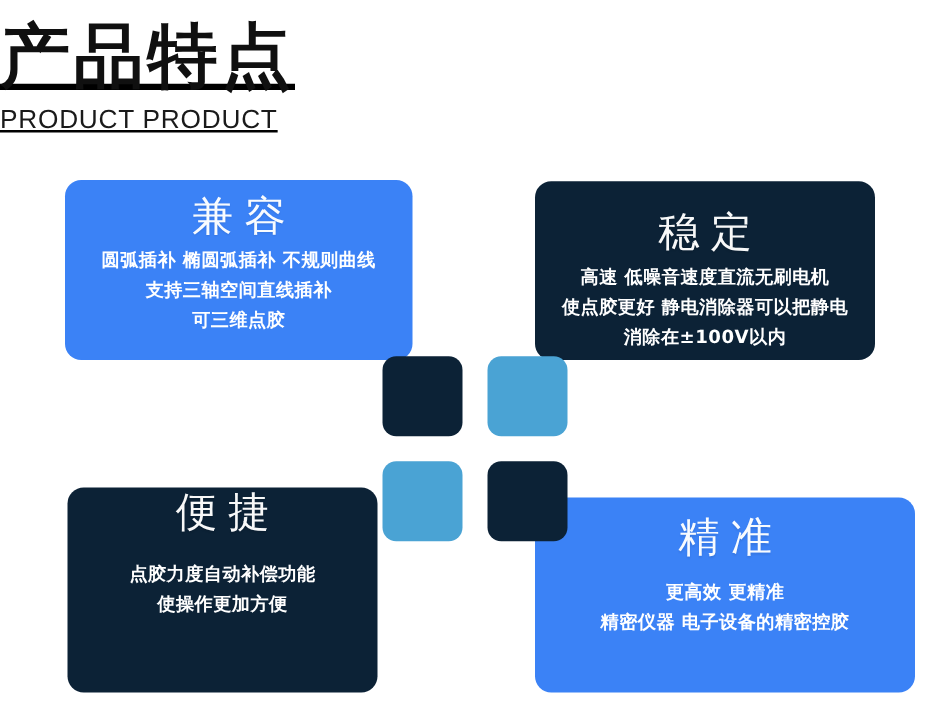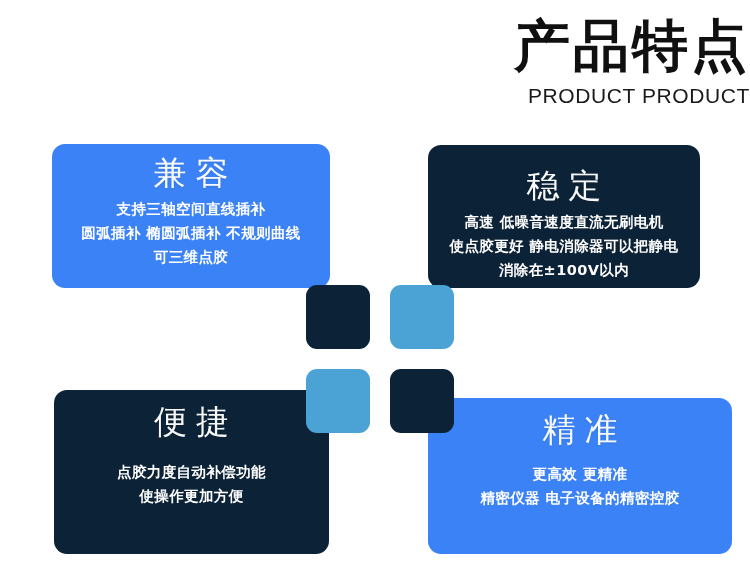--- a/index.html
+++ b/index.html
@@ -17,21 +17,22 @@
     background: #ffffff;
     overflow: hidden;
   }
 
   
   .header {
     position: absolute;
     left: 0;
     top: 0;
     width: 750px;
-    text-align: right;
+    text-align: left;
+    text-decoration: underline;
   }
   .title-cn {
     margin: 0;
     padding-top: 14px;
     font-family: "DejaVu Sans", sans-serif;
     font-size: 56px;
     font-weight: 700;
     line-height: 64px;
     color: #101010;
     letter-spacing: 3px;
@@ -80,21 +81,21 @@
     font-weight: 700;
     line-height: 24px;
     color: #ffffff;
     letter-spacing: 0.4px;
     white-space: nowrap;
   }
 
   
   #card-compat   { left: 52px;  top: 144px; width: 278px; height: 144px; padding-top: 9px; }
   #card-stable   { left: 428px; top: 145px; width: 272px; height: 143px; padding-top: 21px; }
-  #card-convenient { left: 54px;  top: 390px; width: 275px; height: 164px; padding-top: 12px; }
+  #card-convenient { left: 54px;  top: 390px; width: 248px; height: 164px; padding-top: 0; }
   #card-precise  { left: 428px; top: 398px; width: 304px; height: 156px; padding-top: 12px; }
 
   #card-compat .card-lines { margin-top: 4px; }
   #card-stable .card-lines { margin-top: 4px; }
   #card-convenient .card-lines { margin-top: 18px; }
   #card-precise .card-lines { margin-top: 12px; }
 
   
   .chip {
     position: absolute;
@@ -116,22 +117,22 @@
 <div id="page">
 
   <div class="header">
     <h1 class="title-cn">产品特点</h1>
     <p class="title-en">PRODUCT PRODUCT</p>
   </div>
 
   <div class="card blue" id="card-compat">
     <div class="card-heading">兼容</div>
     <ul class="card-lines">
+      <li>圆弧插补 椭圆弧插补 不规则曲线</li>
       <li>支持三轴空间直线插补</li>
-      <li>圆弧插补 椭圆弧插补 不规则曲线</li>
       <li>可三维点胶</li>
     </ul>
   </div>
 
   <div class="card dark" id="card-stable">
     <div class="card-heading">稳定</div>
     <ul class="card-lines">
       <li>高速 低噪音速度直流无刷电机</li>
       <li>使点胶更好 静电消除器可以把静电</li>
       <li>消除在±100V以内</li>

